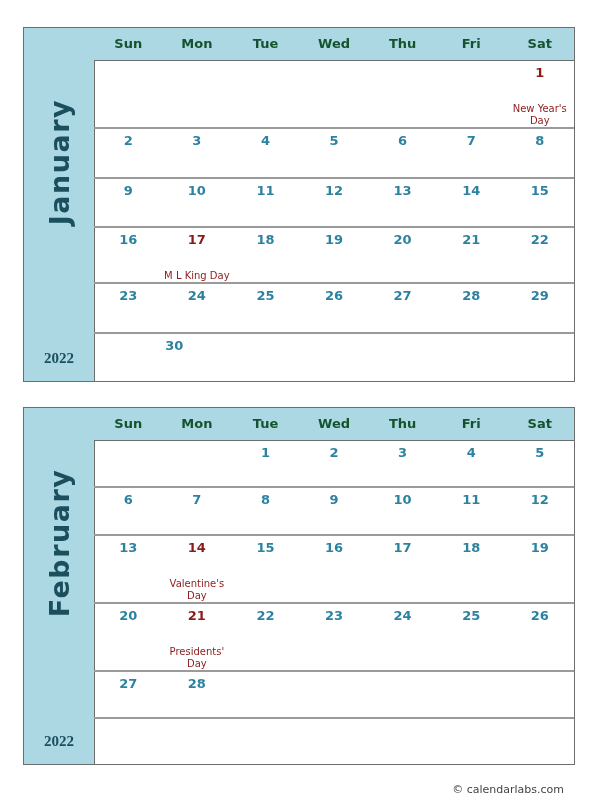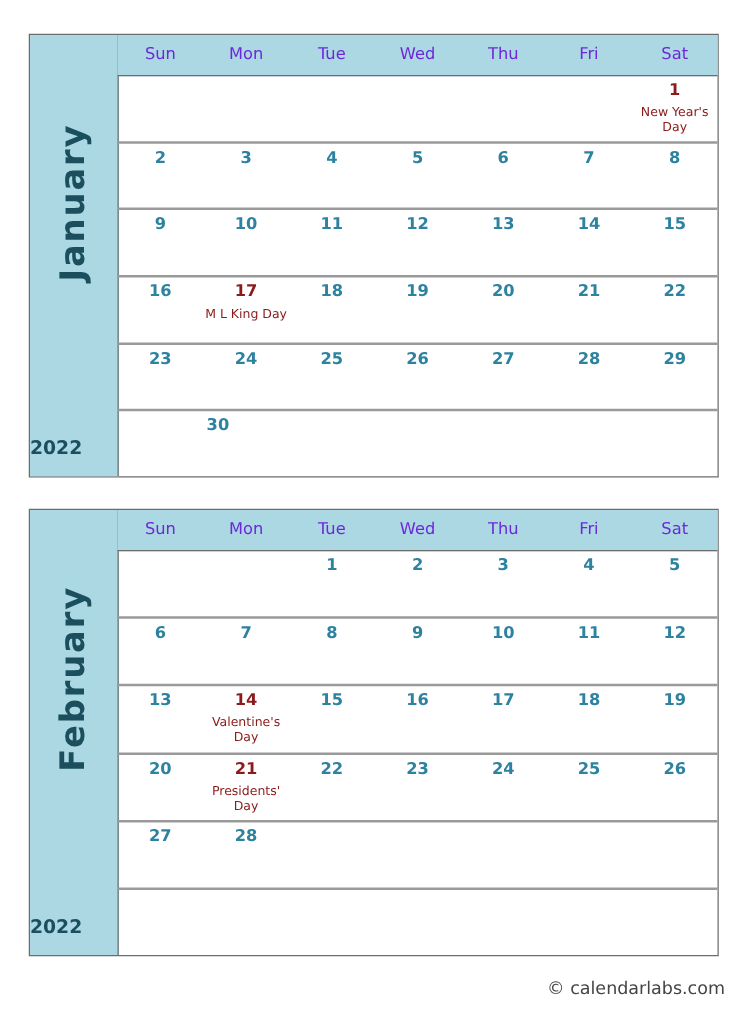--- a/index.html
+++ b/index.html
@@ -2,32 +2,32 @@
 <html><head>
 <meta charset="utf-8">
 <style>
   html, body { margin:0; padding:0; background:#ffffff; }
   body { width:600px; height:809px; position:relative; font-family:"DejaVu Sans", sans-serif; overflow:hidden; }
   .cal { position:absolute; left:23px; width:552px; border:1px solid #6d6d6d; box-sizing:border-box; background:#fff; }
   .cal.jan { top:27px; height:355px; }
   .cal.feb { top:407px; height:358px; }
   .side { position:absolute; left:0; top:0; bottom:0; width:70px; background:#abd8e3; border-right:1px solid #6d6d6d; }
   .month { position:absolute; left:50%; top:38%; transform:translate(-50%,-50%) rotate(-90deg); font-weight:bold; font-size:27px; color:#1b4f5e; letter-spacing:1.5px; white-space:nowrap; }
-  .year { position:absolute; left:0; right:0; bottom:14px; font-weight:bold; font-size:15px; color:#1b4f5e; }
+  .year { position:absolute; left:0; right:0; bottom:14px; text-align:center; font-weight:bold; font-size:15px; color:#1b4f5e;font-family:Liberation Serif, serif; }
   .grid { position:absolute; left:70px; right:0; top:0; bottom:0; }
   .head { height:32px; background:#abd8e3; border-bottom:1px solid #6d6d6d; display:flex; }
-  .head span { flex:1; text-align:center; line-height:32px; font-weight:normal; font-size:13px; color:#6d28d9; }
+  .head span { flex:1; text-align:center; line-height:32px; font-weight:bold; font-size:13px; color:#14532d; }
   .rows { position:absolute; left:0; right:0; top:33px; bottom:0; display:flex; flex-direction:column; }
   .row { flex:1; display:flex; border-bottom:2px solid #9a9a9a; }
   .row:last-child { border-bottom:none;margin-left:44px; }
   .cell { flex:1; text-align:center; padding-top:4px; }
   .num { font-weight:bold; font-size:13px; color:#2d82a0; display:block; }
   .num.hol { color:#8b1a1a; }
-  .hname { display:block; font-size:10px; color:#8b1a1a; line-height:12px; margin-top:5px; }
-  .footer { position:absolute; right:20px; top:783px; font-size:14px; color:#444; }
+  .hname { display:block; font-size:10px; color:#8b1a1a; line-height:12px; margin-top:23px; }
+  .footer { position:absolute; right:36px; top:783px; font-size:11px; color:#444; }
 </style>
 </head>
 <body>
 
 <div class="cal jan">
   <div class="side">
     <div class="month">January</div>
     <div class="year">2022</div>
   </div>
   <div class="grid">

